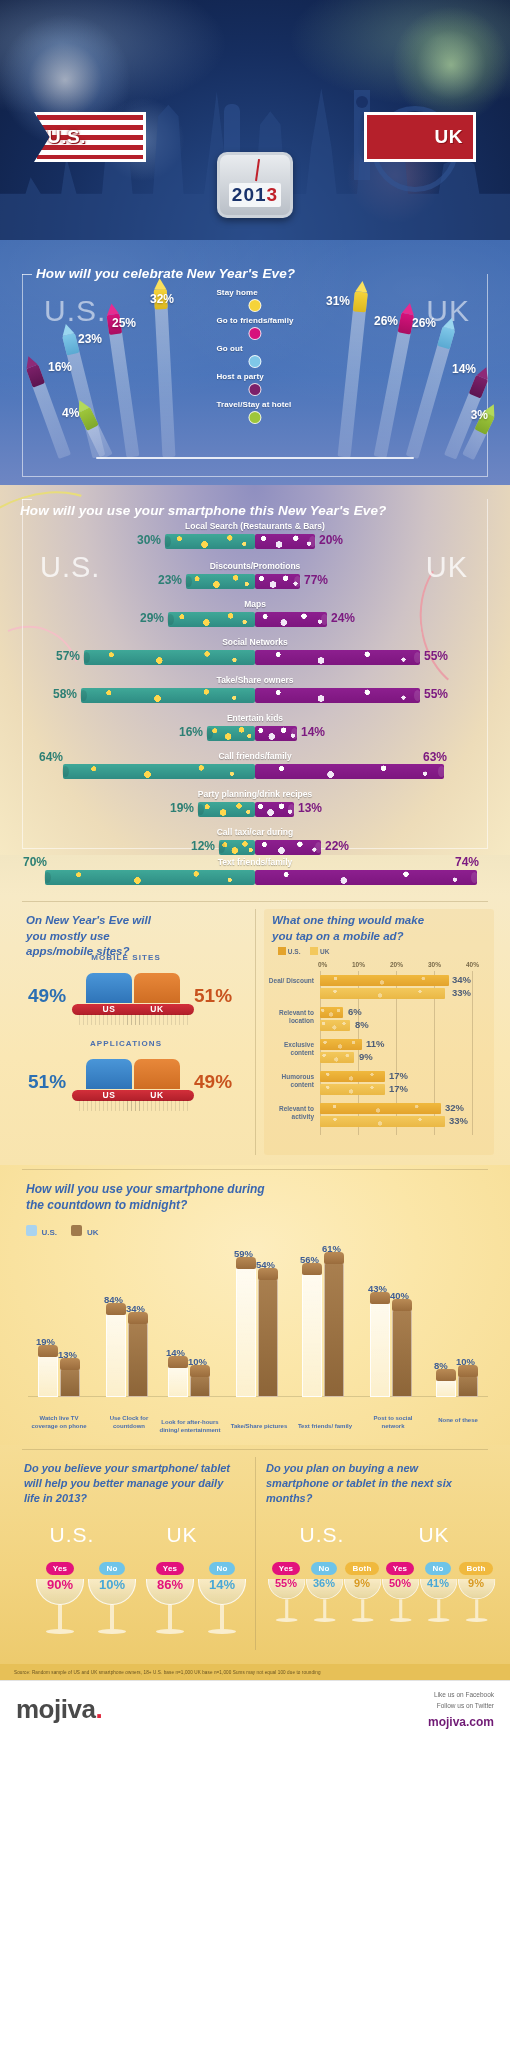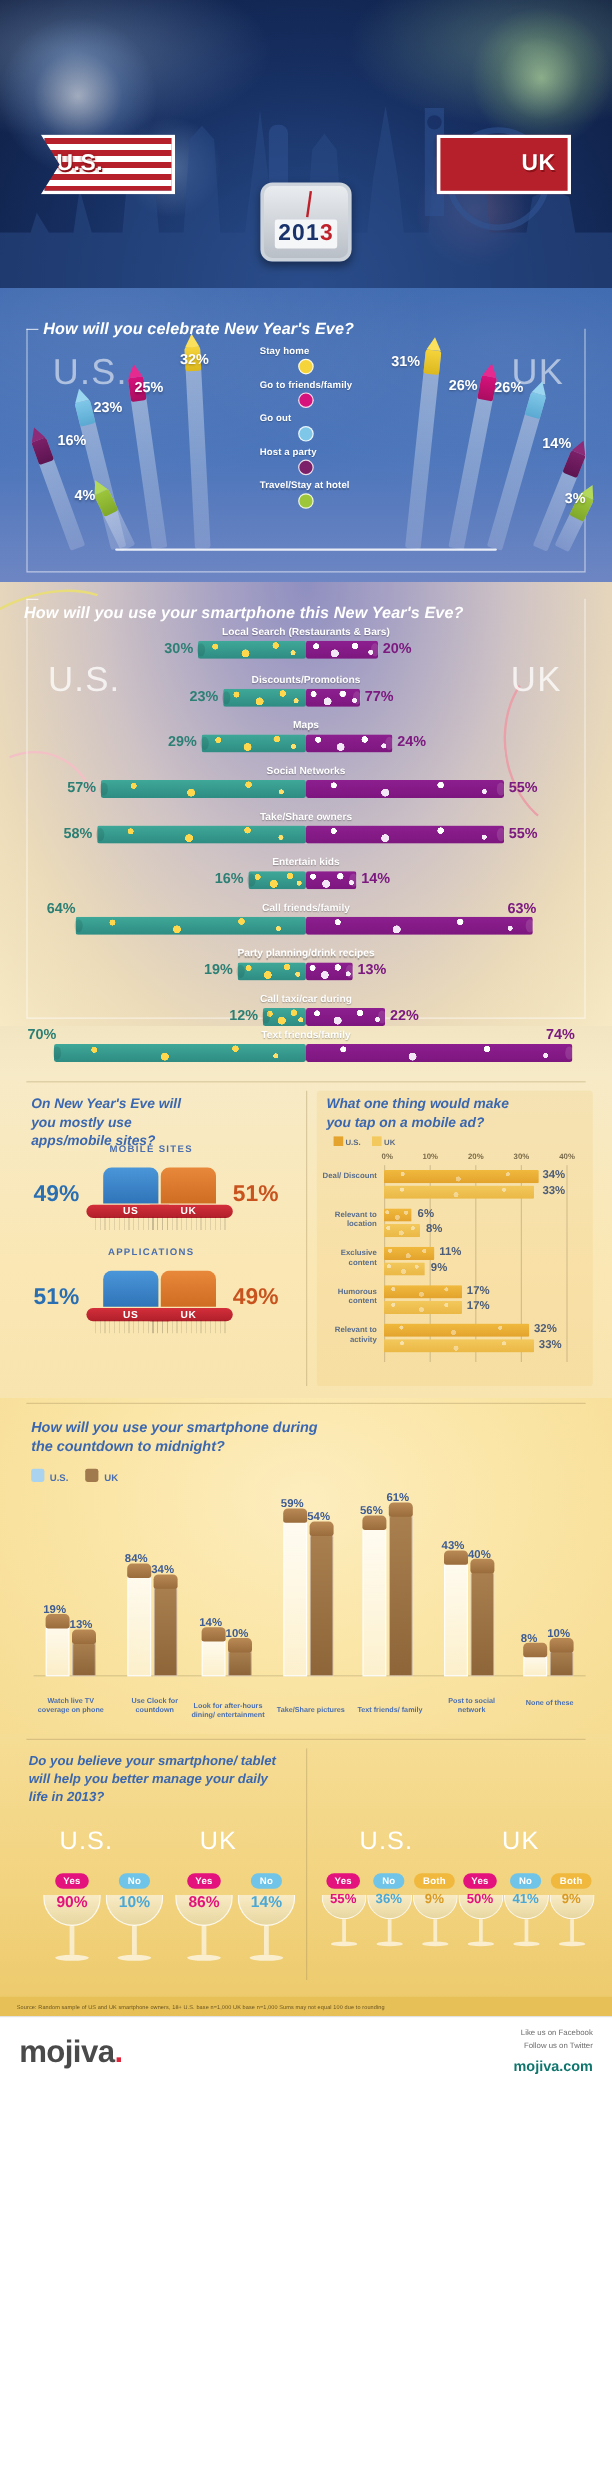--- a/index.html
+++ b/index.html
@@ -327,21 +327,21 @@
     align-items:center; padding-left:14px; letter-spacing:.1px;
   }
   .footer {
     position:relative; width:510px; height:58px; background:#ffffff;
     display:flex; align-items:center; justify-content:space-between;
     padding:0 16px; border-top:1px solid #e3e3e3;
   }
   .logo { font-size:26px; font-weight:bold; color:#4a4a4a; letter-spacing:-.5px; }
   .logo .dot { color:#e0243a; }
   .social { text-align:right; font-size:6.5px; line-height:1.6; color:#6b6b6b; }
-  .site { font-size:12px; color:#0f766e; font-weight:bold; }
+  .site { font-size:12px; color:#701a75; font-weight:bold; }
 </style>
 </head>
 <body>
 
 <div class="page">
 
   <div class="hero">
     <div class="fw a"></div>
     <div class="fw b"></div>
     <div class="fw c"></div>
@@ -844,20 +844,21 @@
       <div style="position:absolute; left:4px; top:0; text-align:center; width:40px;">
         <div class="pill" style="background:#e3127c;">Yes</div>
         <div class="yn-val" style="color:#e3127c; margin-top:2px;">86%</div>
       </div>
       <div style="position:absolute; left:56px; top:0; text-align:center; width:40px;">
         <div class="pill" style="background:#6fc4e8;">No</div>
         <div class="yn-val" style="color:#4aa8d6; margin-top:2px;">14%</div>
       </div>
     </div>
 
+    <div class="q-title" style="position:absolute; left:266px; top:16px; width:215px;">Do you plan on buying a new smartphone or tablet in the next six months?</div>
 
     <div class="cc-head" style="position:absolute; left:292px; top:78px; width:60px;">U.S.</div>
     <div class="cc-head" style="position:absolute; left:404px; top:78px; width:60px;">UK</div>
 
     <div style="position:absolute; left:268px; top:112px;">
       <div class="glass" style="position:absolute; left:0; top:22px; transform:scale(.78); transform-origin:top left;">
         <div class="bowl"></div>
           <div class="stem"></div>
           <div class="foot"></div>
       </div>

